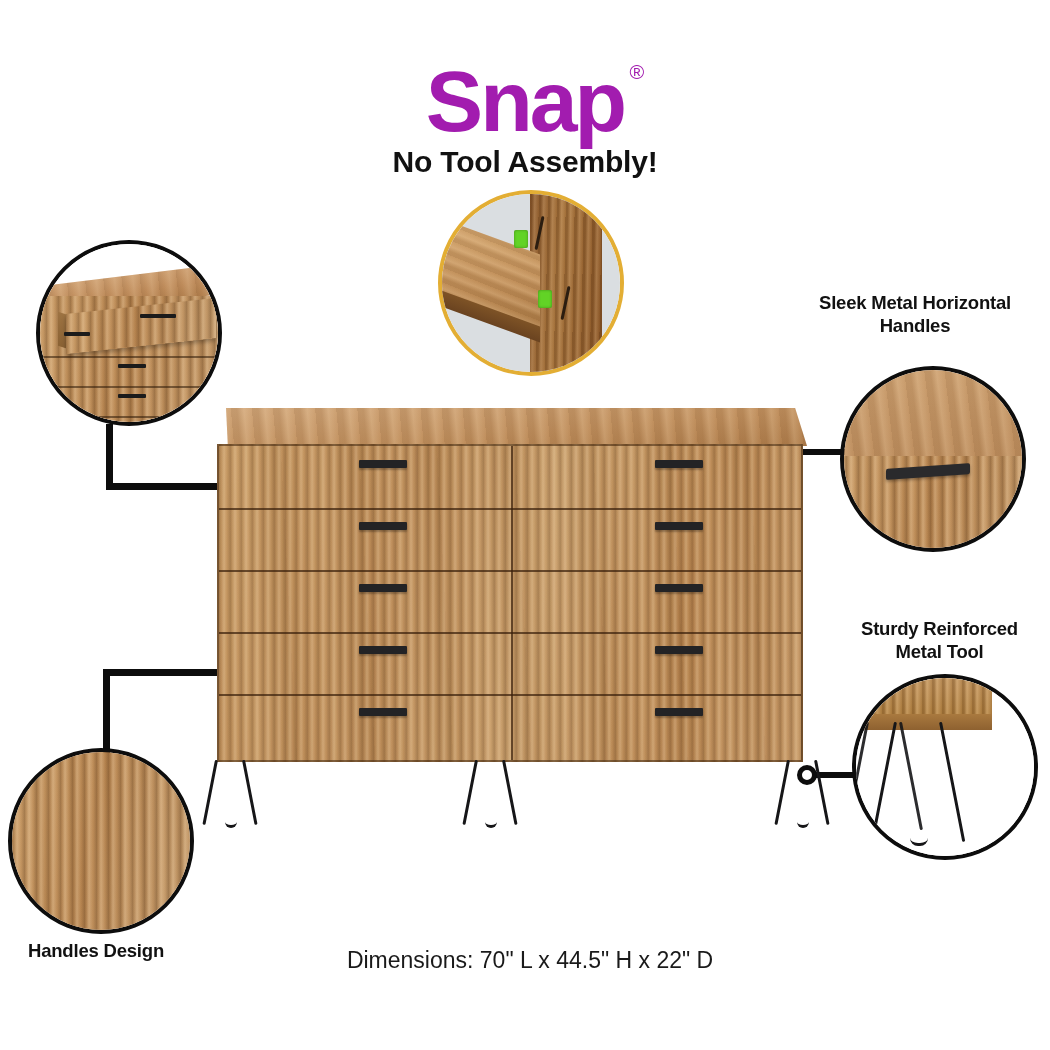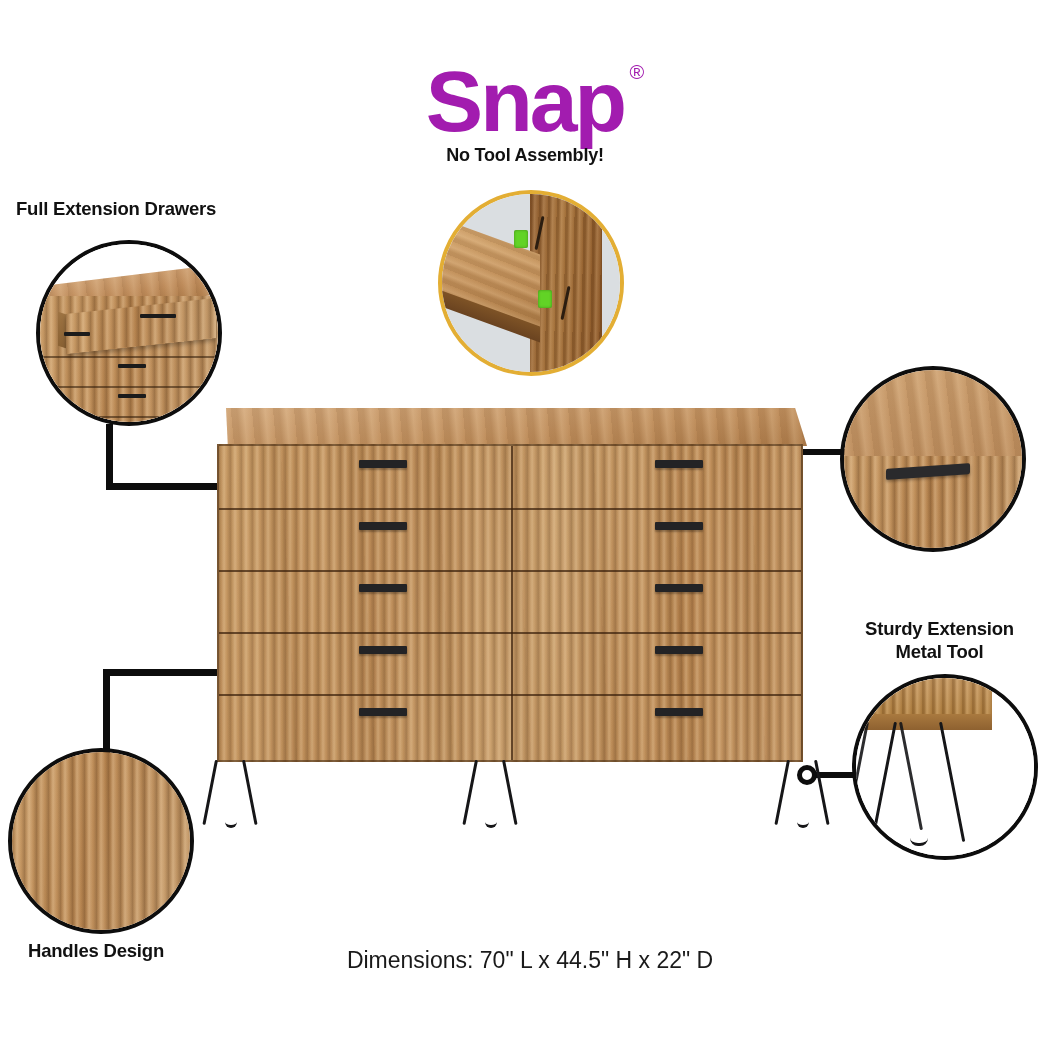--- a/index.html
+++ b/index.html
@@ -22,21 +22,21 @@
     font-family:"Liberation Sans", sans-serif;
     font-size:86px;font-weight:bold;letter-spacing:-3px;color:#a21caf;
     line-height:1;
   }
   .brand-reg{
     position:absolute;top:4px;right:-20px;
     font-size:20px;font-weight:normal;letter-spacing:0;
   }
   .brand-sub{
     position:absolute;left:0;top:145px;width:1050px;text-align:center;
-    font-size:18px;font-weight:bold;color:#111;letter-spacing:-0.2px;
+    font-size:30px;font-weight:bold;color:#111;letter-spacing:-0.2px;
   }
 
   
   .label{
     position:absolute;font-size:18.5px;font-weight:bold;color:#111;
     line-height:1.22;letter-spacing:-0.2px;
   }
   #label-full-extension{left:16px;top:198px;text-align:left;width:260px;}
   #label-handles{left:790px;top:292px;width:250px;text-align:center;}
   #label-legs{left:832px;top:618px;width:215px;text-align:center;}
@@ -273,57 +273,60 @@
       <div class="fe-drawerline" style="top:172px;"></div>
       <div class="fe-openside"></div>
       <div class="fe-open wood-ribbed"></div>
       <div class="fe-handle" style="left:100px;top:70px;width:36px;"></div>
       <div class="fe-handle" style="left:24px;top:88px;width:26px;"></div>
       <div class="fe-handle" style="left:78px;top:120px;width:28px;"></div>
       <div class="fe-handle" style="left:78px;top:150px;width:28px;"></div>
       <div class="fe-handle" style="left:78px;top:178px;width:28px;"></div>
     </div>
   </div>
-  <div class="label" id="label-full-extension">Full Extension Drawers</div>
 
   <div class="circle gold" id="circle-snap">
     <div class="snap-scene">
       <div class="snap-post"></div>
       <div class="snap-shelf"></div>
       <div class="snap-shelf-edge"></div>
       <div class="snap-slot" style="left:96px;top:22px;height:34px;transform:rotate(12deg);"></div>
       <div class="snap-slot" style="left:122px;top:92px;height:34px;transform:rotate(12deg);"></div>
       <div class="snap-clip" style="left:72px;top:36px;"></div>
       <div class="snap-clip" style="left:96px;top:96px;"></div>
     </div>
   </div>
 
   <div class="circle black" id="circle-handles">
     <div class="hd-top"></div>
     <div class="hd-front wood-ribbed"></div>
     <div class="hd-bar"></div>
+  </div>
+  <div class="label" id="label-handles">
+    <div>Sleek Metal Horizontal</div>
+    <div>Handles</div>
   </div>
 
   <div class="circle black" id="circle-legs">
     <div class="lg-scene">
       <div class="lg-board"></div>
       <div class="lg-board-edge"></div>
       <div class="leg" style="left:36px;top:44px;width:52px;height:122px;">
         <i class="l" style="height:122px;"></i>
           <i class="r" style="height:122px;"></i>
         <u style="left:18px;width:18px;"></u>
       </div>
       <div class="leg" style="left:8px;top:44px;width:40px;height:110px;opacity:0.9;">
         <i class="l" style="height:110px;"></i>
           <i class="r" style="height:110px;"></i>
       </div>
     </div>
   </div>
   <div class="label" id="label-legs">
-    <div>Sturdy Extension</div>
+    <div>Sturdy Reinforced</div>
     <div>Metal Tool</div>
   </div>
 
   <div class="circle black" id="circle-ribbed">
     <div class="wood-ribbed" style="background-size:auto;"></div>
   </div>
   <div class="label" id="label-ribbed">Handles Design</div>
 
   <div class="dims">Dimensions: 70" L x 44.5" H x 22" D</div>
 

